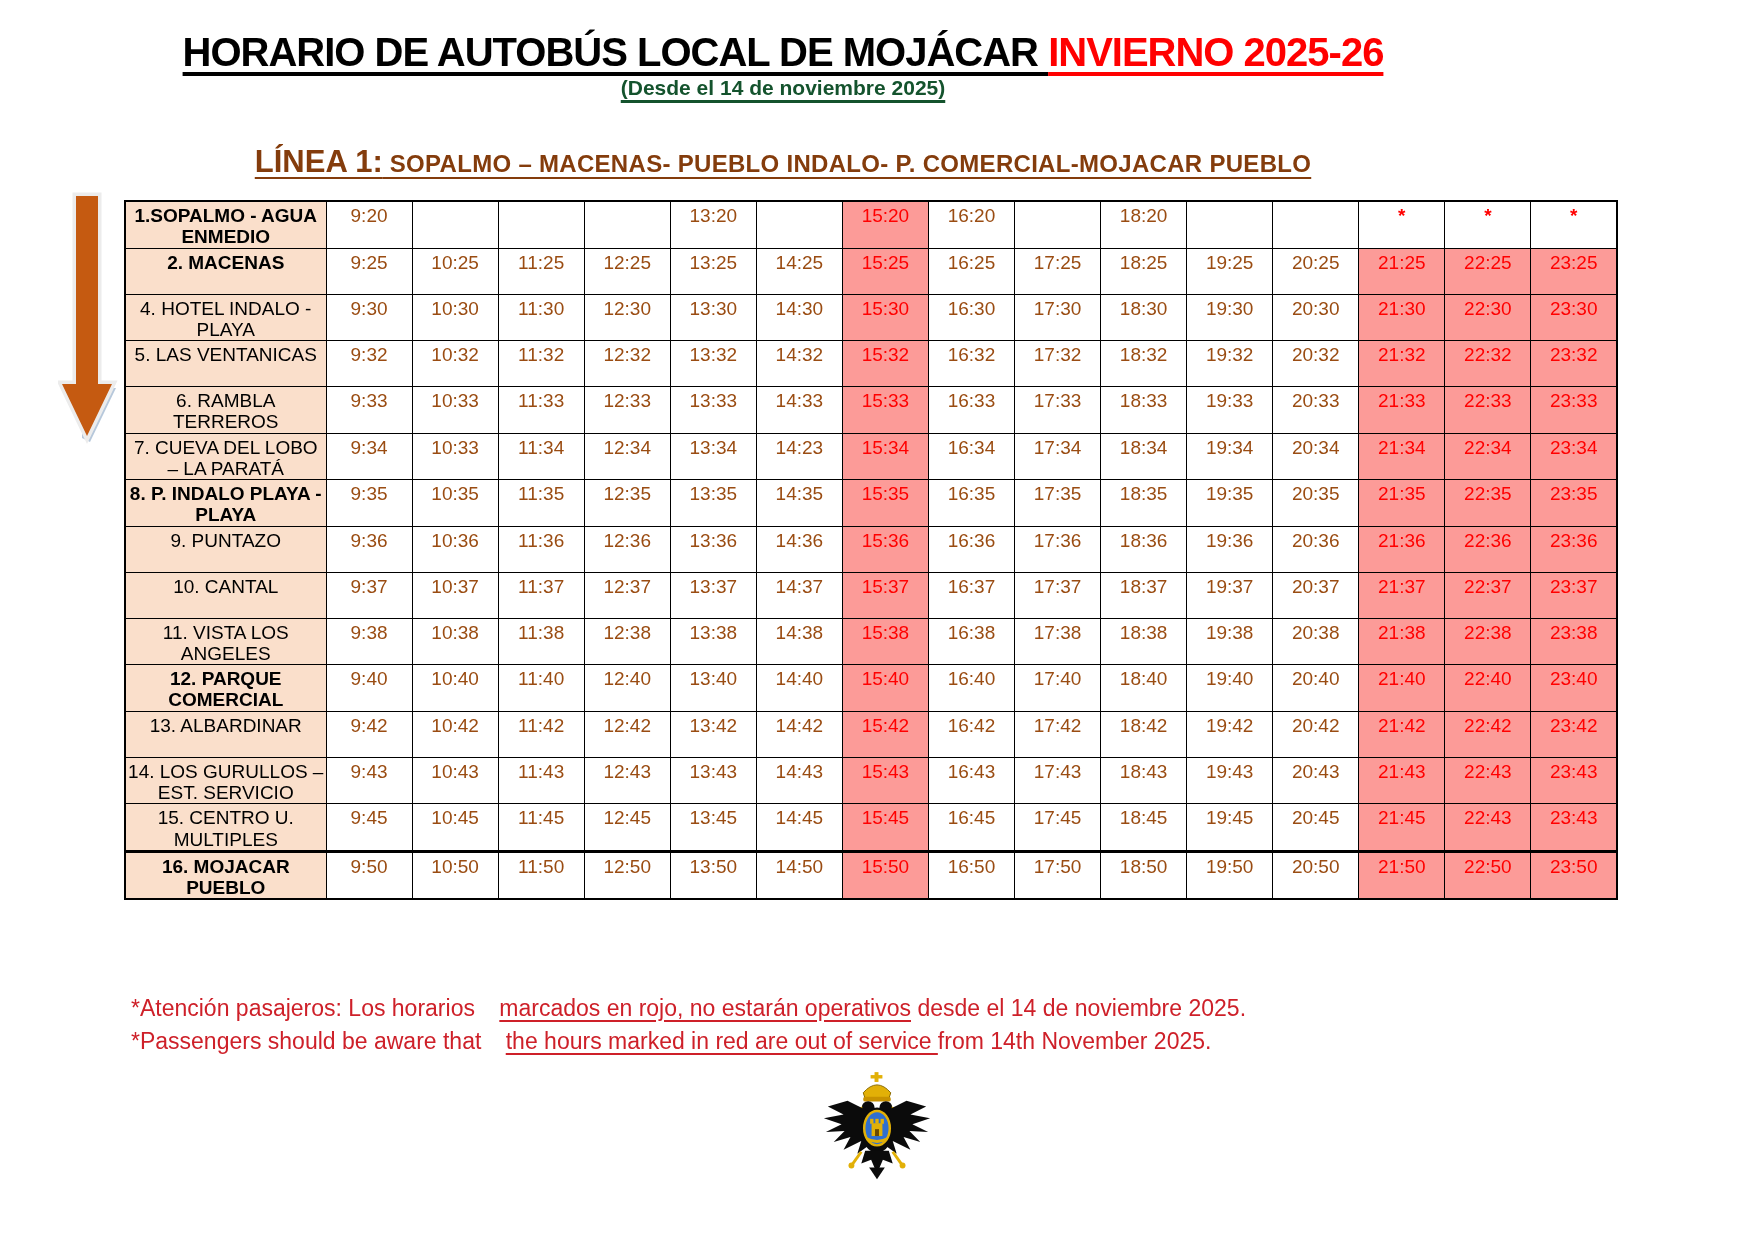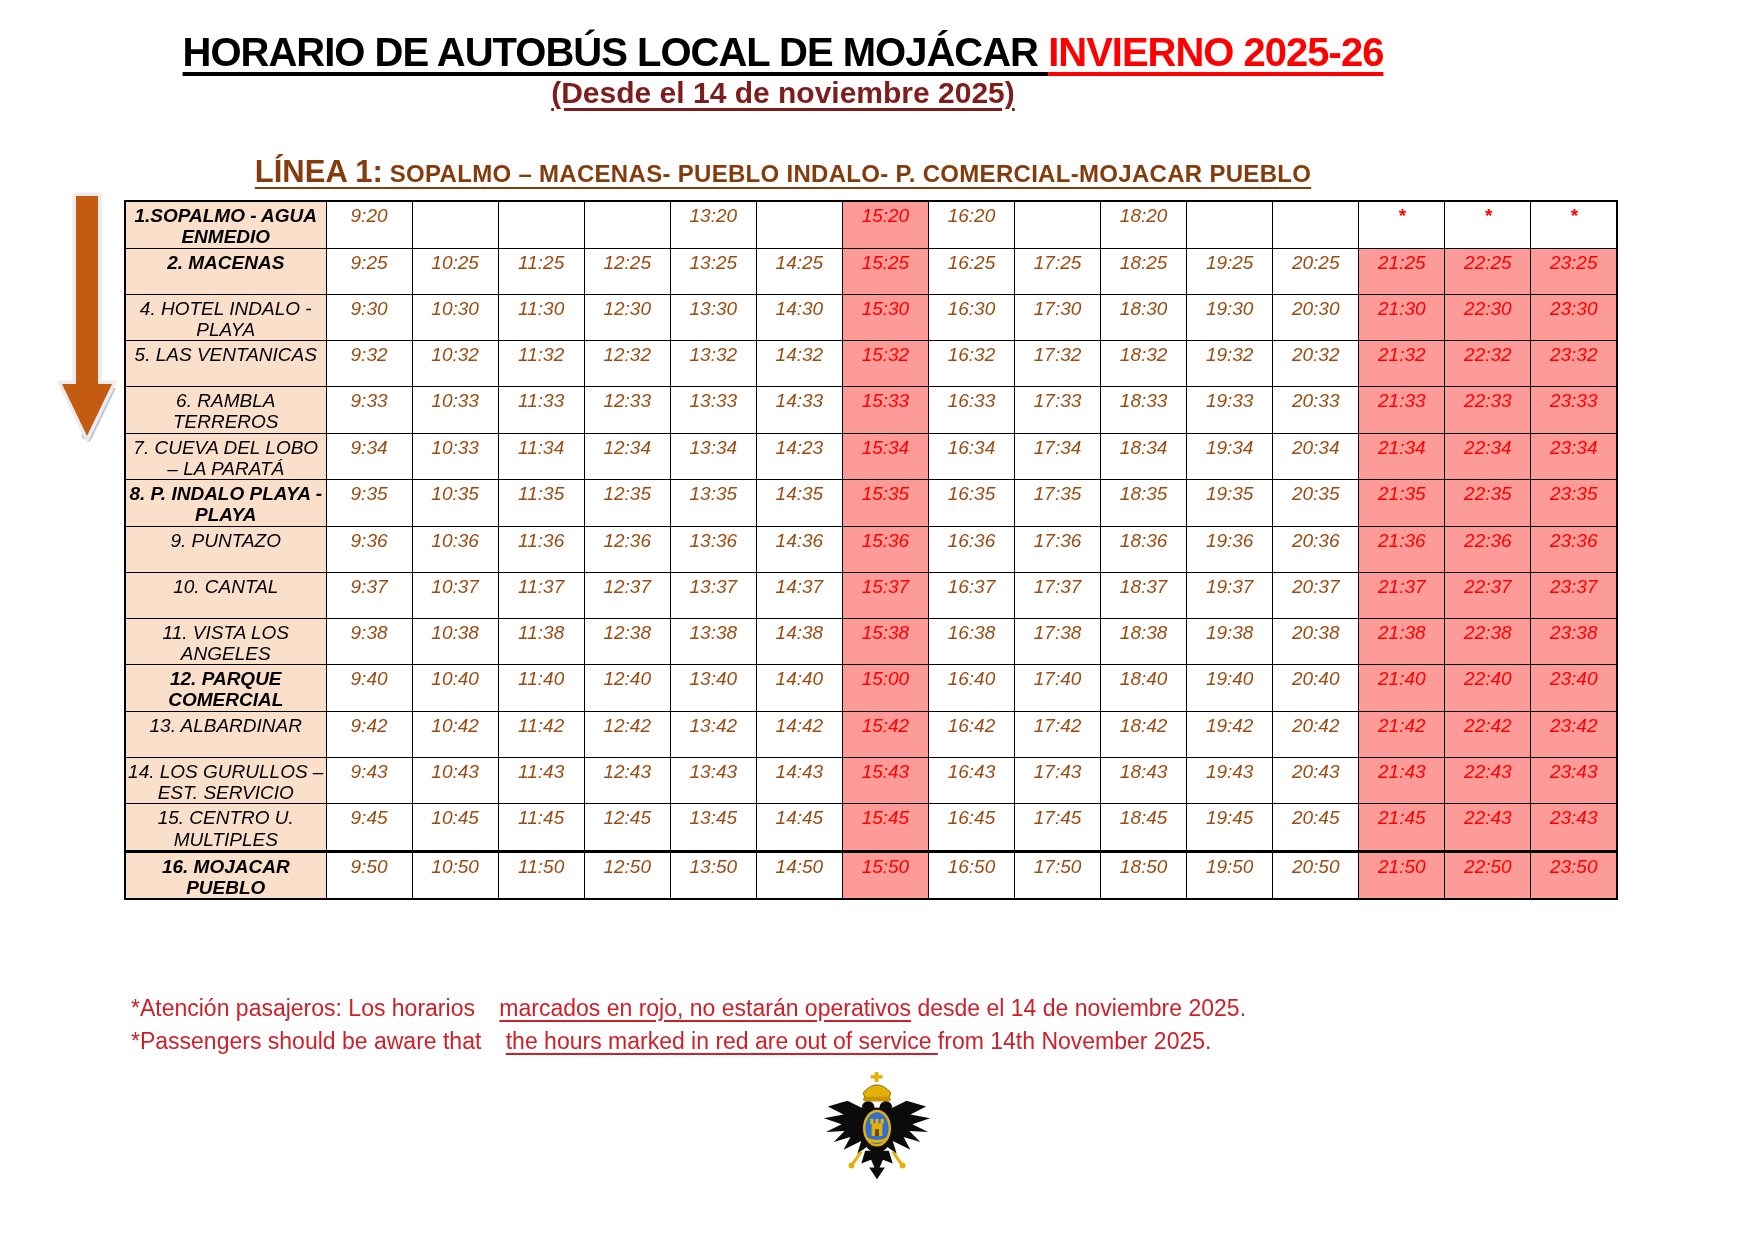--- a/index.html
+++ b/index.html
@@ -6,34 +6,33 @@
   body{
     width:1755px;height:1241px;background:#ffffff;position:relative;
     font-family:"Liberation Sans", sans-serif;
     overflow:hidden;
   }
   
   .header{width:1566px;text-align:center;padding-top:30px;}
   .title{font-size:40px;font-weight:bold;line-height:1.1;letter-spacing:-1px;white-space:nowrap;}
   .title .t-black{color:#000;text-decoration:underline;text-decoration-thickness:4px;text-underline-offset:6px;}
   .title .t-red{color:var(--accent-red);text-decoration:underline;text-decoration-thickness:4px;text-underline-offset:6px;}
-  .subtitle{font-size:30px;font-weight:bold;color:#7f1d1d;margin-top:2px;
+  .subtitle{font-size:21px;font-weight:bold;color:#14532d;margin-top:2px;
     text-decoration:underline;text-decoration-thickness:3px;text-underline-offset:5px;}
   .linea{margin-top:44px;color:var(--heading-brown);font-weight:bold;
     text-decoration:underline;text-decoration-thickness:2px;text-underline-offset:5px;white-space:nowrap;}
   .linea .l-label{font-size:31px;}
   .linea .l-route{font-size:24px;letter-spacing:.3px;}
   
   .dir-arrow{position:absolute;left:58px;top:190px;width:64px;height:258px;}
   
   table.sched{
     position:absolute;left:124px;top:200px;width:1494px;
     border-collapse:collapse;table-layout:fixed;
     border:2px solid #000;
-    font-style:italic;
   }
   table.sched td{
     border:1px solid #000;box-sizing:border-box;
     height:46px;vertical-align:top;text-align:center;
     padding:3px 2px 0 2px;font-size:19px;line-height:1.12;
     overflow:hidden;
   }
   td.stop{background:var(--stop-bg);color:#000;}
   td.stop.b{font-weight:bold;}
   td.time{color:var(--time-brown);}
@@ -263,21 +262,21 @@
         <td class="time red">23:38</td>
       </tr>
       <tr>
         <td class="stop b">12. PARQUE COMERCIAL</td>
         <td class="time">9:40</td>
         <td class="time">10:40</td>
         <td class="time">11:40</td>
         <td class="time">12:40</td>
         <td class="time">13:40</td>
         <td class="time">14:40</td>
-        <td class="time red">15:00</td>
+        <td class="time red">15:40</td>
         <td class="time">16:40</td>
         <td class="time">17:40</td>
         <td class="time">18:40</td>
         <td class="time">19:40</td>
         <td class="time">20:40</td>
         <td class="time red">21:40</td>
         <td class="time red">22:40</td>
         <td class="time red">23:40</td>
       </tr>
       <tr>

